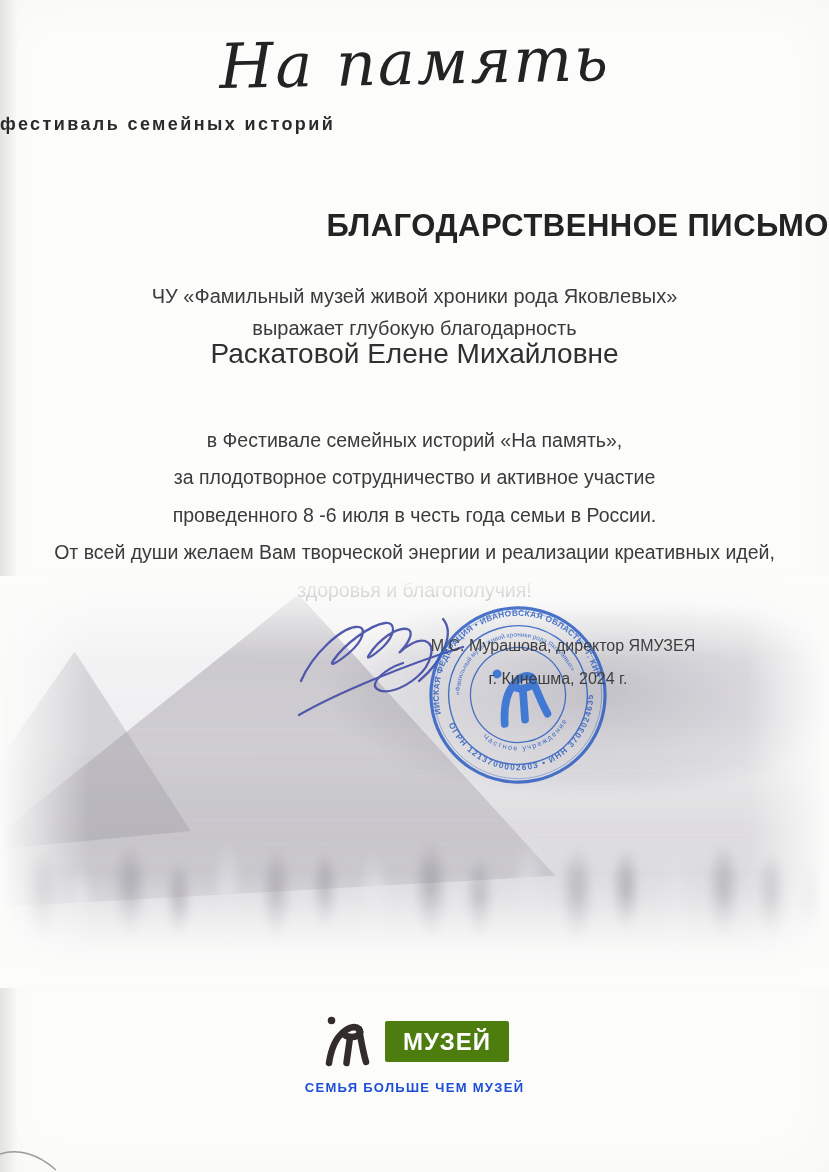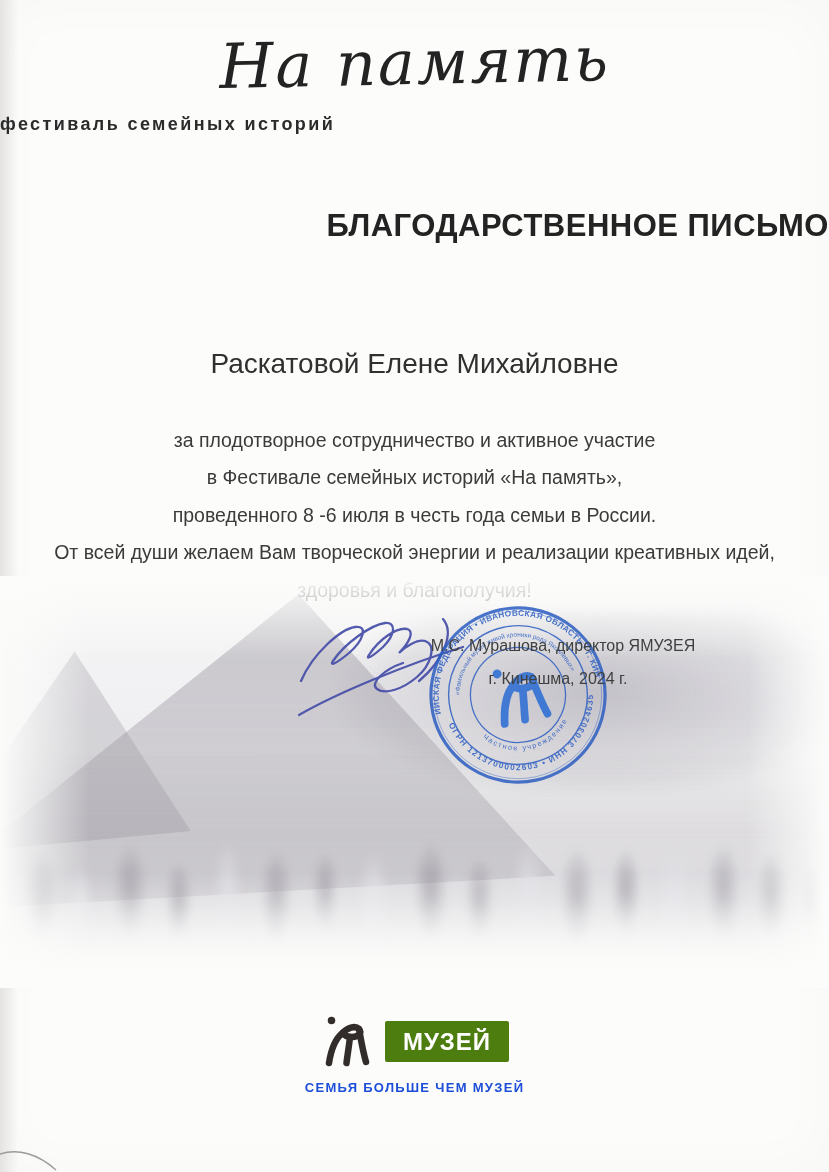--- a/index.html
+++ b/index.html
@@ -27,21 +27,21 @@
   
   .title{
     position:absolute;top:208px;left:0;width:100%;text-align:right;
     font-weight:bold;font-size:31px;letter-spacing:.5px;color:#232323;
   }
   .intro{
     position:absolute;top:280px;left:0;width:100%;text-align:center;
     font-size:20px;line-height:32px;color:#3b3b3b;
   }
   .recipient{
-    position:absolute;top:348px;left:0;width:100%;text-align:center;
+    position:absolute;top:338px;left:0;width:100%;text-align:center;
     font-size:28px;color:#303030;
   }
   .bodytext{
     position:absolute;top:422px;left:0;width:100%;text-align:center;
     font-size:19.5px;line-height:37.4px;color:#3b3b3b;
   }
 
   
   .photo{position:absolute;left:0;top:578px;width:829px;height:408px;}
   .photo>div{position:absolute;}
@@ -123,26 +123,30 @@
 </svg>
 
 <div class="page">
   <div class="edge-left"></div>
 
   <div class="logo-script">На память</div>
   <div class="logo-sub">фестиваль семейных историй</div>
 
   <div class="title">БЛАГОДАРСТВЕННОЕ ПИСЬМО</div>
 
+  <div class="intro">
+    <div>ЧУ «Фамильный музей живой хроники рода Яковлевых»</div>
+    <div>выражает глубокую благодарность</div>
+  </div>
 
   <div class="recipient">Раскатовой Елене Михайловне</div>
 
   <div class="bodytext">
+    <div>в Фестивале семейных историй «На память»,</div>
     <div>за плодотворное сотрудничество и активное участие</div>
-    <div>в Фестивале семейных историй «На память»,</div>
     <div>проведенного 8 -6 июля в честь года семьи в России.</div>
     <div>От всей души желаем Вам творческой энергии и реализации креативных идей,</div>
     <div>здоровья и благополучия!</div>
   </div>
 
   <div class="photo">
     <div class="ph-base"></div>
     <div class="ph-trees"></div>
     <div class="ph-roof"></div>
     <div class="ph-roof2"></div>

